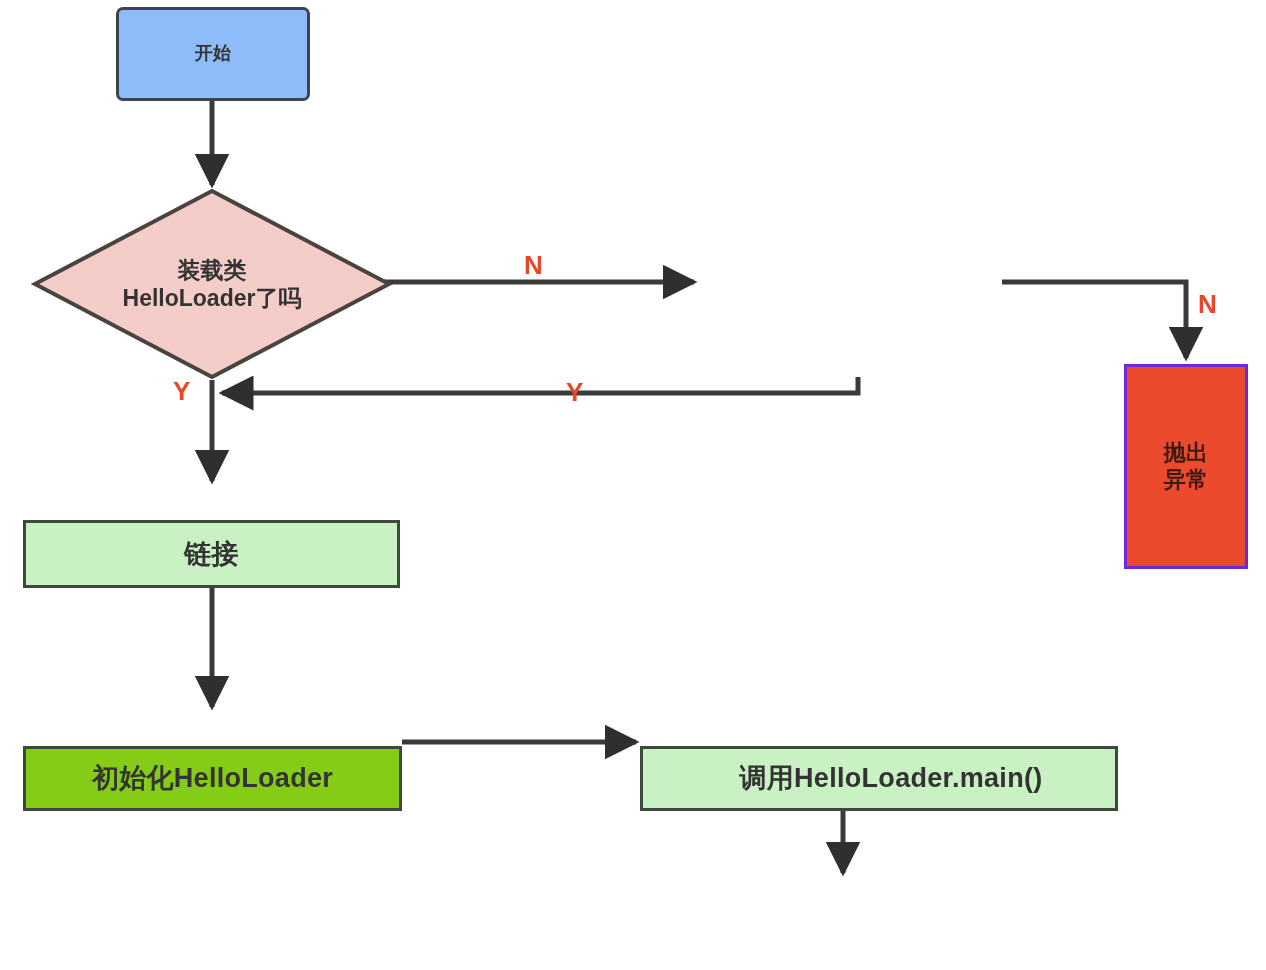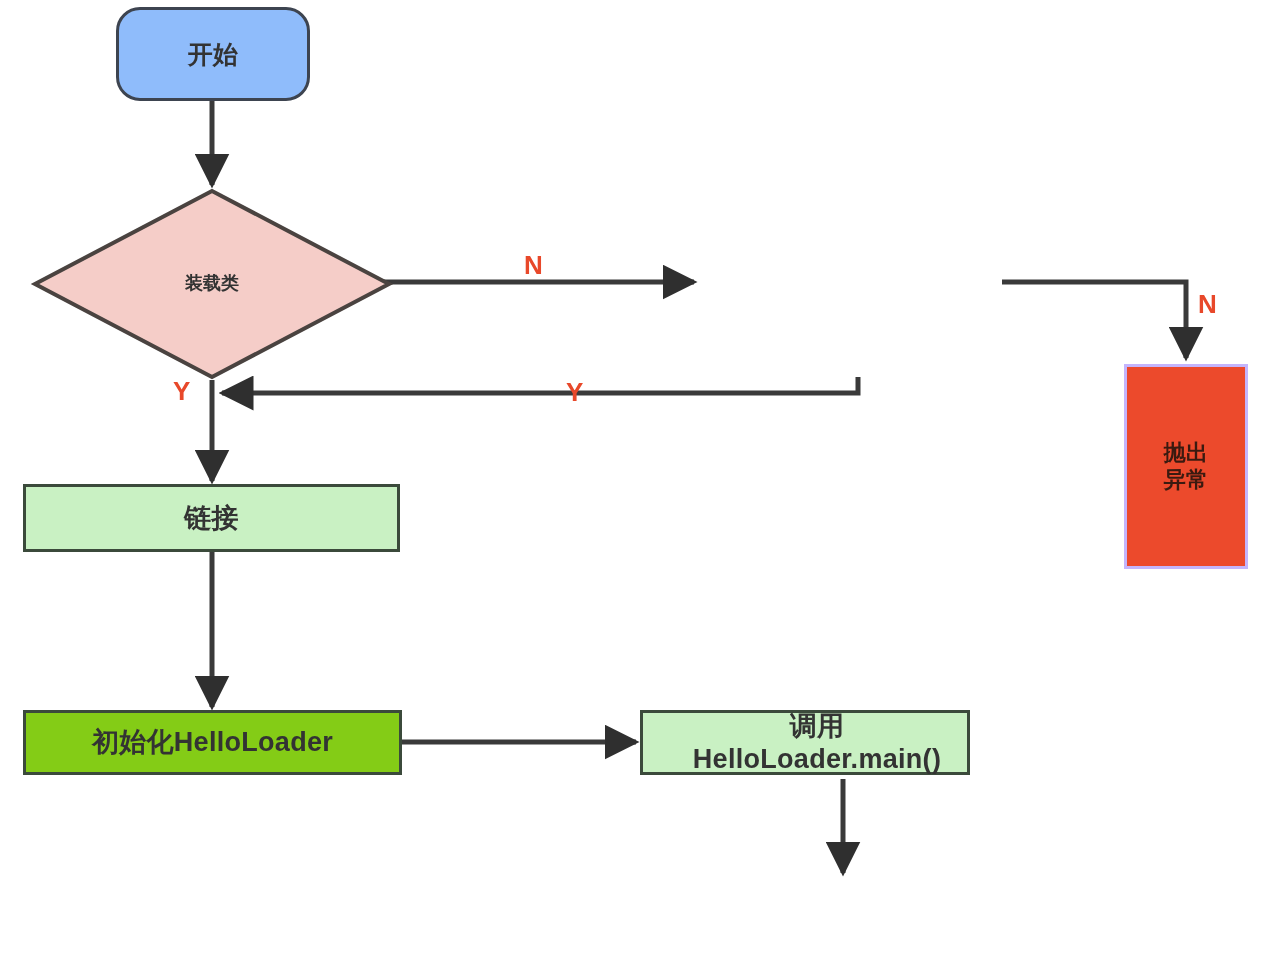--- a/index.html
+++ b/index.html
@@ -32,29 +32,30 @@
     justify-content: center;
     text-align: center;
     color: #333333;
     font-weight: bold;
     letter-spacing: 0.3px;
     line-height: 1.22;
     z-index: 3;
   }
   .node-terminal {
     border: 3px solid #3d4450;
-    border-radius: 24px;
-    font-size: 25px;
+    border-radius: 7px;
+    font-size: 18px;
   }
   .node-process {
     border: 3px solid #3b4a3b;
     font-size: 27px;
+    margin-top: 36px;
   }
   .node-error {
-    border: 3px solid #c4b5fd;
+    border: 3px solid #6d28d9;
     font-size: 22px;
     color: #3a1a10;
   }
   .node-decision-wrap {
     position: absolute;
     z-index: 3;
   }
   .node-decision-wrap svg {
     position: absolute;
     left: 0;
@@ -64,21 +65,21 @@
   .node-decision-label {
     position: absolute;
     left: 0;
     top: 0;
     width: 100%;
     height: 100%;
     display: flex;
     align-items: center;
     justify-content: center;
     text-align: center;
-    font-size: 18px;
+    font-size: 23px;
     font-weight: bold;
     color: #333333;
     line-height: 1.22;
     pointer-events: none;
   }
   .edge-label {
     position: absolute;
     color: #e8482a;
     font-size: 26px;
     font-weight: bold;
@@ -114,41 +115,42 @@
     <span>开始</span>
   </div>
 
   <div class="node-decision-wrap" style="left:32px; top:188px; width:360px; height:192px;">
     <svg width="360" height="192" viewBox="0 0 360 192">
       <polygon points="180,3 357,96 180,189 3,96" fill="#f5cdc8" stroke="#4a4340" stroke-width="4"></polygon>
     </svg>
     <div class="node-decision-label">
       <div>
         <div>装载类</div>
+        <div>HelloLoader了吗</div>
       </div>
     </div>
   </div>
 
 
   <div class="node node-error" style="left:1124px; top:364px; width:124px; height:205px; background:#ec4a2c;">
     <div>
       <div>抛出</div>
       <div>异常</div>
     </div>
   </div>
 
   <div class="node node-process" style="left:23px; top:484px; width:377px; height:68px; background:#c9f1c3;">
     <span>链接</span>
   </div>
 
   <div class="node node-process" style="left:23px; top:710px; width:379px; height:65px; background:#84cc16;">
     <span>初始化HelloLoader</span>
   </div>
 
-  <div class="node node-process" style="left:640px; top:710px; width:330px; height:65px; background:#c9f1c3;padding-left:24px;">
+  <div class="node node-process" style="left:640px; top:710px; width:478px; height:65px; background:#c9f1c3;padding-left:24px;">
     <span>调用HelloLoader.main()</span>
   </div>
 
 
   <div class="edge-label" style="left:524px; top:250px;">N</div>
 
   <div class="edge-label" style="left:173px; top:376px;">Y</div>
 
   <div class="edge-label" style="left:1198px; top:289px;">N</div>
 

